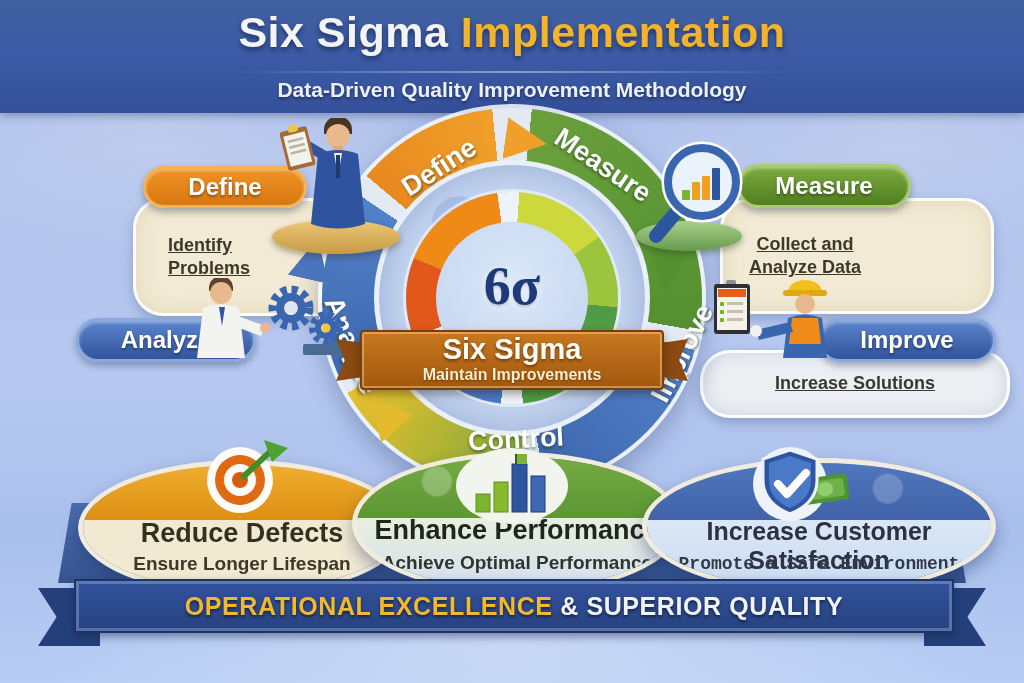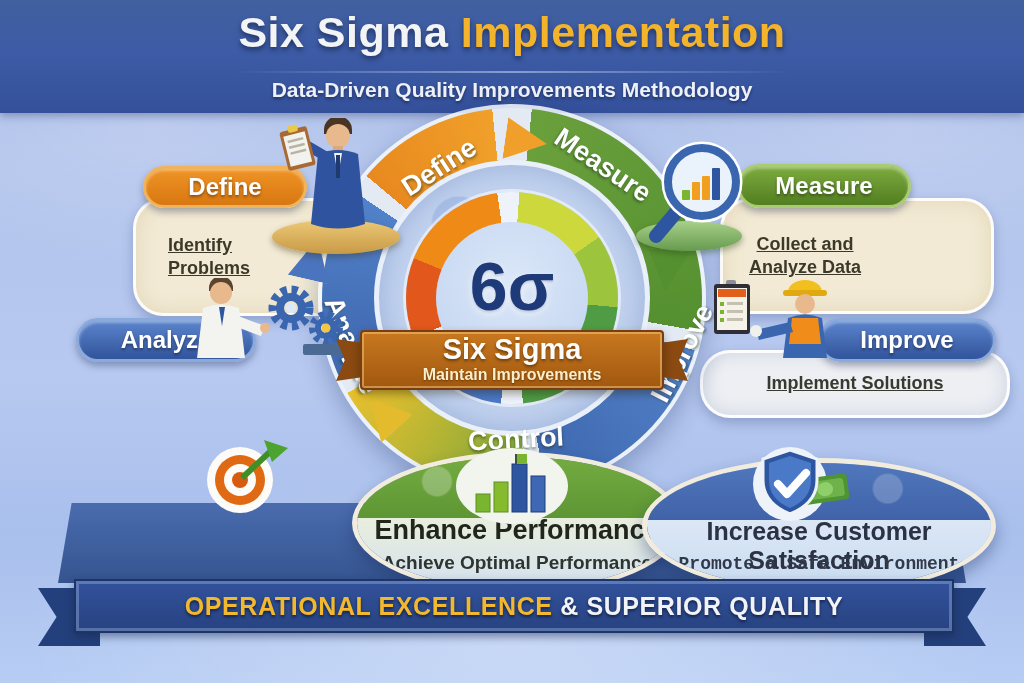--- a/index.html
+++ b/index.html
@@ -63,22 +63,22 @@
       #4a79c8 186deg 244deg,
       #eef3fa 244deg 248deg,
       #e2571c 248deg 292deg,
       #ef8a16 292deg 352deg,
       #eef3fa 352deg 360deg);
     box-shadow:0 0 0 3px rgba(255,255,255,.55); }
   .center-disc { position:absolute; left:50%; top:50%; width:152px; height:152px;
     margin:-76px 0 0 -76px; border-radius:50%;
     background:radial-gradient(circle at 50% 38%,#dbe7f8,#c0d3ef);
     display:flex; align-items:center; justify-content:center; }
-  .logo { font-size:68px; font-weight:800; color:#1e3a78; transform:translateY(-12px);
-    text-shadow:0 3px 8px rgba(255,255,255,.65), 0 2px 2px rgba(20,40,90,.25); }
+  .logo { font-size:54px; font-weight:800; color:#1e3a78; transform:translateY(-12px);
+    text-shadow:0 3px 8px rgba(255,255,255,.65), 0 2px 2px rgba(20,40,90,.25);font-family:Liberation Serif, serif; }
 
   .arc-label { position:absolute; color:#fff; font-weight:800; font-size:27px;
     text-shadow:0 2px 3px rgba(30,50,30,.55); z-index:4; transform-origin:center; white-space:nowrap; }
 
   .arrowhead { position:absolute; width:42px; height:42px; z-index:4;
     clip-path:polygon(0 0, 100% 50%, 0 100%); filter:drop-shadow(0 0 3px #fff); }
 
   
   .center-banner { position:absolute; left:336px; top:330px; width:352px; height:60px; z-index:5; }
   .cb-tail { position:absolute; top:9px; width:34px; height:42px; background:#8a4a12; }
@@ -140,21 +140,21 @@
   .ribbon-main .gold { color:#f2b82e; }
 </style>
 </head>
 <body>
 
 <div id="stage">
 
   <div class="header">
     <div class="title"><span>Six Sigma </span><span class="gold">Implementation</span></div>
     <div class="header-sep"></div>
-    <div class="subtitle">Data-Driven Quality Improvements Methodology</div>
+    <div class="subtitle">Data-Driven Quality Improvement Methodology</div>
   </div>
 
   <div class="cycle-outer">
     <div class="cycle-ring"></div>
     <div class="inner-disc">
       <div class="inner-ring"></div>
       <div class="center-disc">
         <div class="logo">6σ</div>
       </div>
     </div>
@@ -230,21 +230,21 @@
     </g>
     <circle cx="108" cy="30" r="5" fill="#dce8f8"></circle>
     <g fill="none" stroke="#3a66b0">
       <circle cx="143" cy="50" r="13" stroke-width="8" stroke-dasharray="5 4"></circle>
       <circle cx="143" cy="50" r="8" stroke-width="6"></circle>
     </g>
     <circle cx="143" cy="50" r="4.5" fill="#f5c73e"></circle>
     <rect x="120" y="66" width="50" height="11" rx="2" fill="#4a6a94"></rect>
   </svg>
 
-  <div class="note blueish" style="left:700px; top:350px; width:304px; height:62px; justify-content:center;">Implement Solutions</div>
+  <div class="note blueish" style="left:700px; top:350px; width:304px; height:62px; justify-content:center;">Increase Solutions</div>
   <div class="pill blue" style="left:818px; top:318px; width:172px; height:38px;">Improve</div>
   <svg class="illus" style="left:710px; top:274px;" width="132" height="84" viewBox="0 0 132 84">
     <rect x="16" y="6" width="10" height="8" rx="2" fill="#8a8f98"></rect>
     <rect x="4" y="10" width="36" height="50" rx="3" fill="#2e2e34"></rect>
     <rect x="7" y="14" width="30" height="42" fill="#f5f2ea"></rect>
     <rect x="8" y="15" width="28" height="8" fill="#e2601c"></rect>
     <rect x="10" y="28" width="4" height="4" fill="#7ab530"></rect>
       <rect x="17" y="28" width="16" height="3" fill="#c5c0b0"></rect>
     <rect x="10" y="36" width="4" height="4" fill="#7ab530"></rect>
       <rect x="17" y="36" width="16" height="3" fill="#c5c0b0"></rect>
@@ -254,20 +254,26 @@
     <rect x="73" y="16" width="44" height="6" rx="3" fill="#e0a90f"></rect>
     <circle cx="95" cy="30" r="10" fill="#e9b98e"></circle>
     <path d="M78 44 q17 -7 34 0 l5 40 h-44 z" fill="#3a66b0"></path>
     <path d="M82 44 h26 l3 26 h-32 z" fill="#ef8c1a"></path>
     <path d="M80 48 l-34 8 3 10 34 -8 z" fill="#3a66b0"></path>
     <circle cx="46" cy="57" r="6" fill="#f0f0ec"></circle>
   </svg>
 
   <div class="platform"></div>
 
+  <div class="benefit" style="left:78px; top:460px; width:318px; height:126px; z-index:2;">
+    <div class="half-top" style="height:44%; background:linear-gradient(180deg,#efae2f,#dd8f12);"></div>
+    <div class="half-bottom" style="height:56%; background:#f1e9d2;"></div>
+    <div class="benefit-title" style="top:42%; font-size:27px; color:#33301f;">Reduce Defects</div>
+    <div class="benefit-sub" style="top:70%; font-size:19px; color:#3d3828;">Ensure Longer Lifespan</div>
+  </div>
   <svg class="benefit-icon" style="left:192px; top:438px;" width="104" height="78" viewBox="0 0 104 78">
     <circle cx="48" cy="42" r="33" fill="#fdfcf8"></circle>
     <circle cx="48" cy="42" r="25" fill="#e06a14"></circle>
     <circle cx="48" cy="42" r="16" fill="#fdfcf8"></circle>
     <circle cx="48" cy="42" r="8" fill="#d85c10"></circle>
     <line x1="50" y1="40" x2="82" y2="10" stroke="#3f8f26" stroke-width="6"></line>
     <polygon points="72,2 96,10 80,24" fill="#4da32f"></polygon>
   </svg>
 
   <div class="benefit" style="left:352px; top:452px; width:320px; height:132px; z-index:3;">

